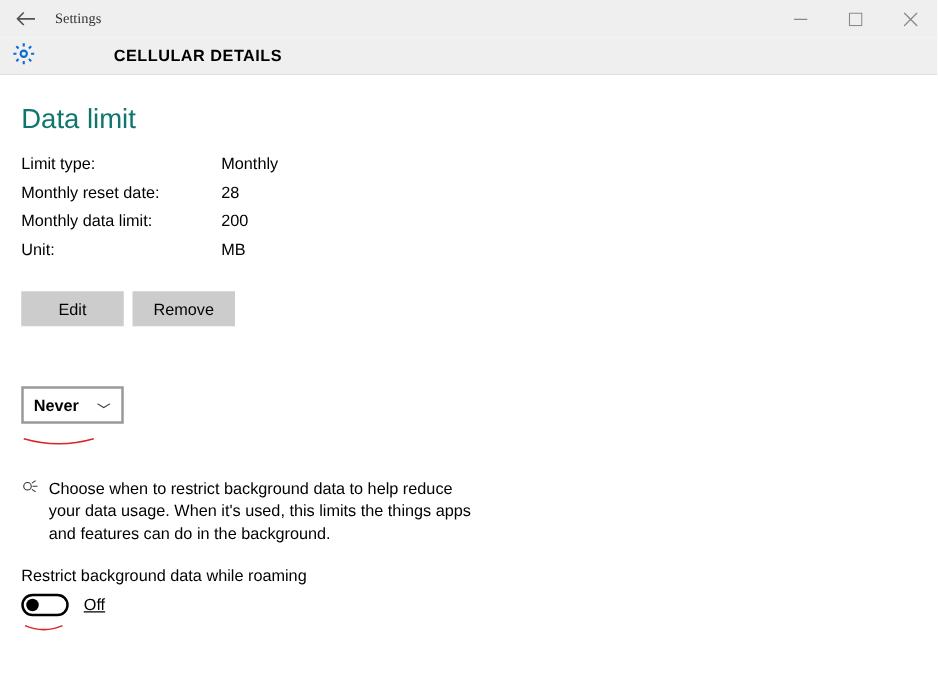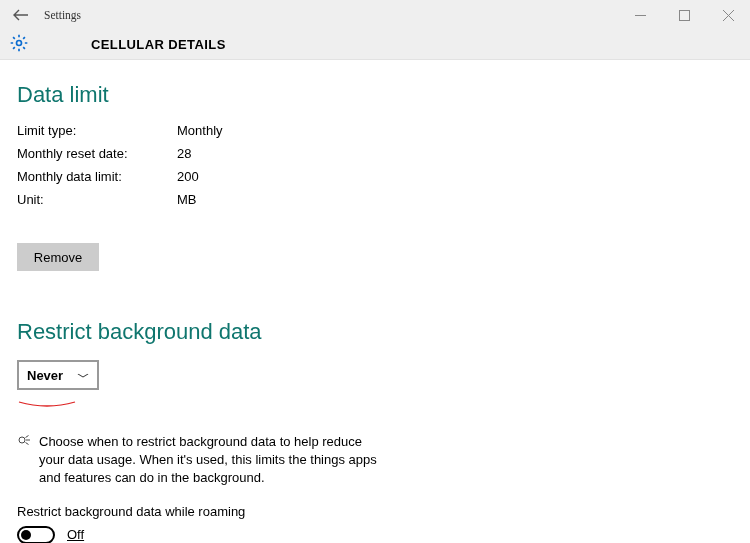--- a/index.html
+++ b/index.html
@@ -70,21 +70,21 @@
       font-size: 22px;
       font-weight: 400;
       margin-bottom: 15px;
       color: #0f766e;
     }
     .kv-group {
       display: grid;
       grid-template-columns: 160px 1fr;
       row-gap: 8px;
       font-size: 13px;
-      margin-bottom: 36px;
+      margin-bottom: 26px;
     }
     .btn-row { display: flex; gap: 7px; margin-bottom: 48px; }
     .btn {
       background: #ccc;
       border: none;
       width: 82px;
       height: 28px;
       font-size: 13px;
       font-family: inherit;
       color: #000;
@@ -180,24 +180,24 @@
     <span>Monthly</span>
     <span>Monthly reset date:</span>
     <span>28</span>
     <span>Monthly data limit:</span>
     <span>200</span>
     <span>Unit:</span>
     <span>MB</span>
   </div>
 
   <div class="btn-row">
+    <button class="btn">Edit</button>
     <button class="btn">Remove</button>
   </div>
 
-  <div class="section-title">Restrict background data</div>
 
   <div>
     <div class="dropdown">
       <span>Never</span>
       <span class="chev">
         <svg width="12" height="8" viewBox="0 0 12 8" stroke="#333" stroke-width="1.2" fill="none">
             <path d="M1 1 L6 6 L11 1"></path>
           </svg>
       </span>
     </div>

